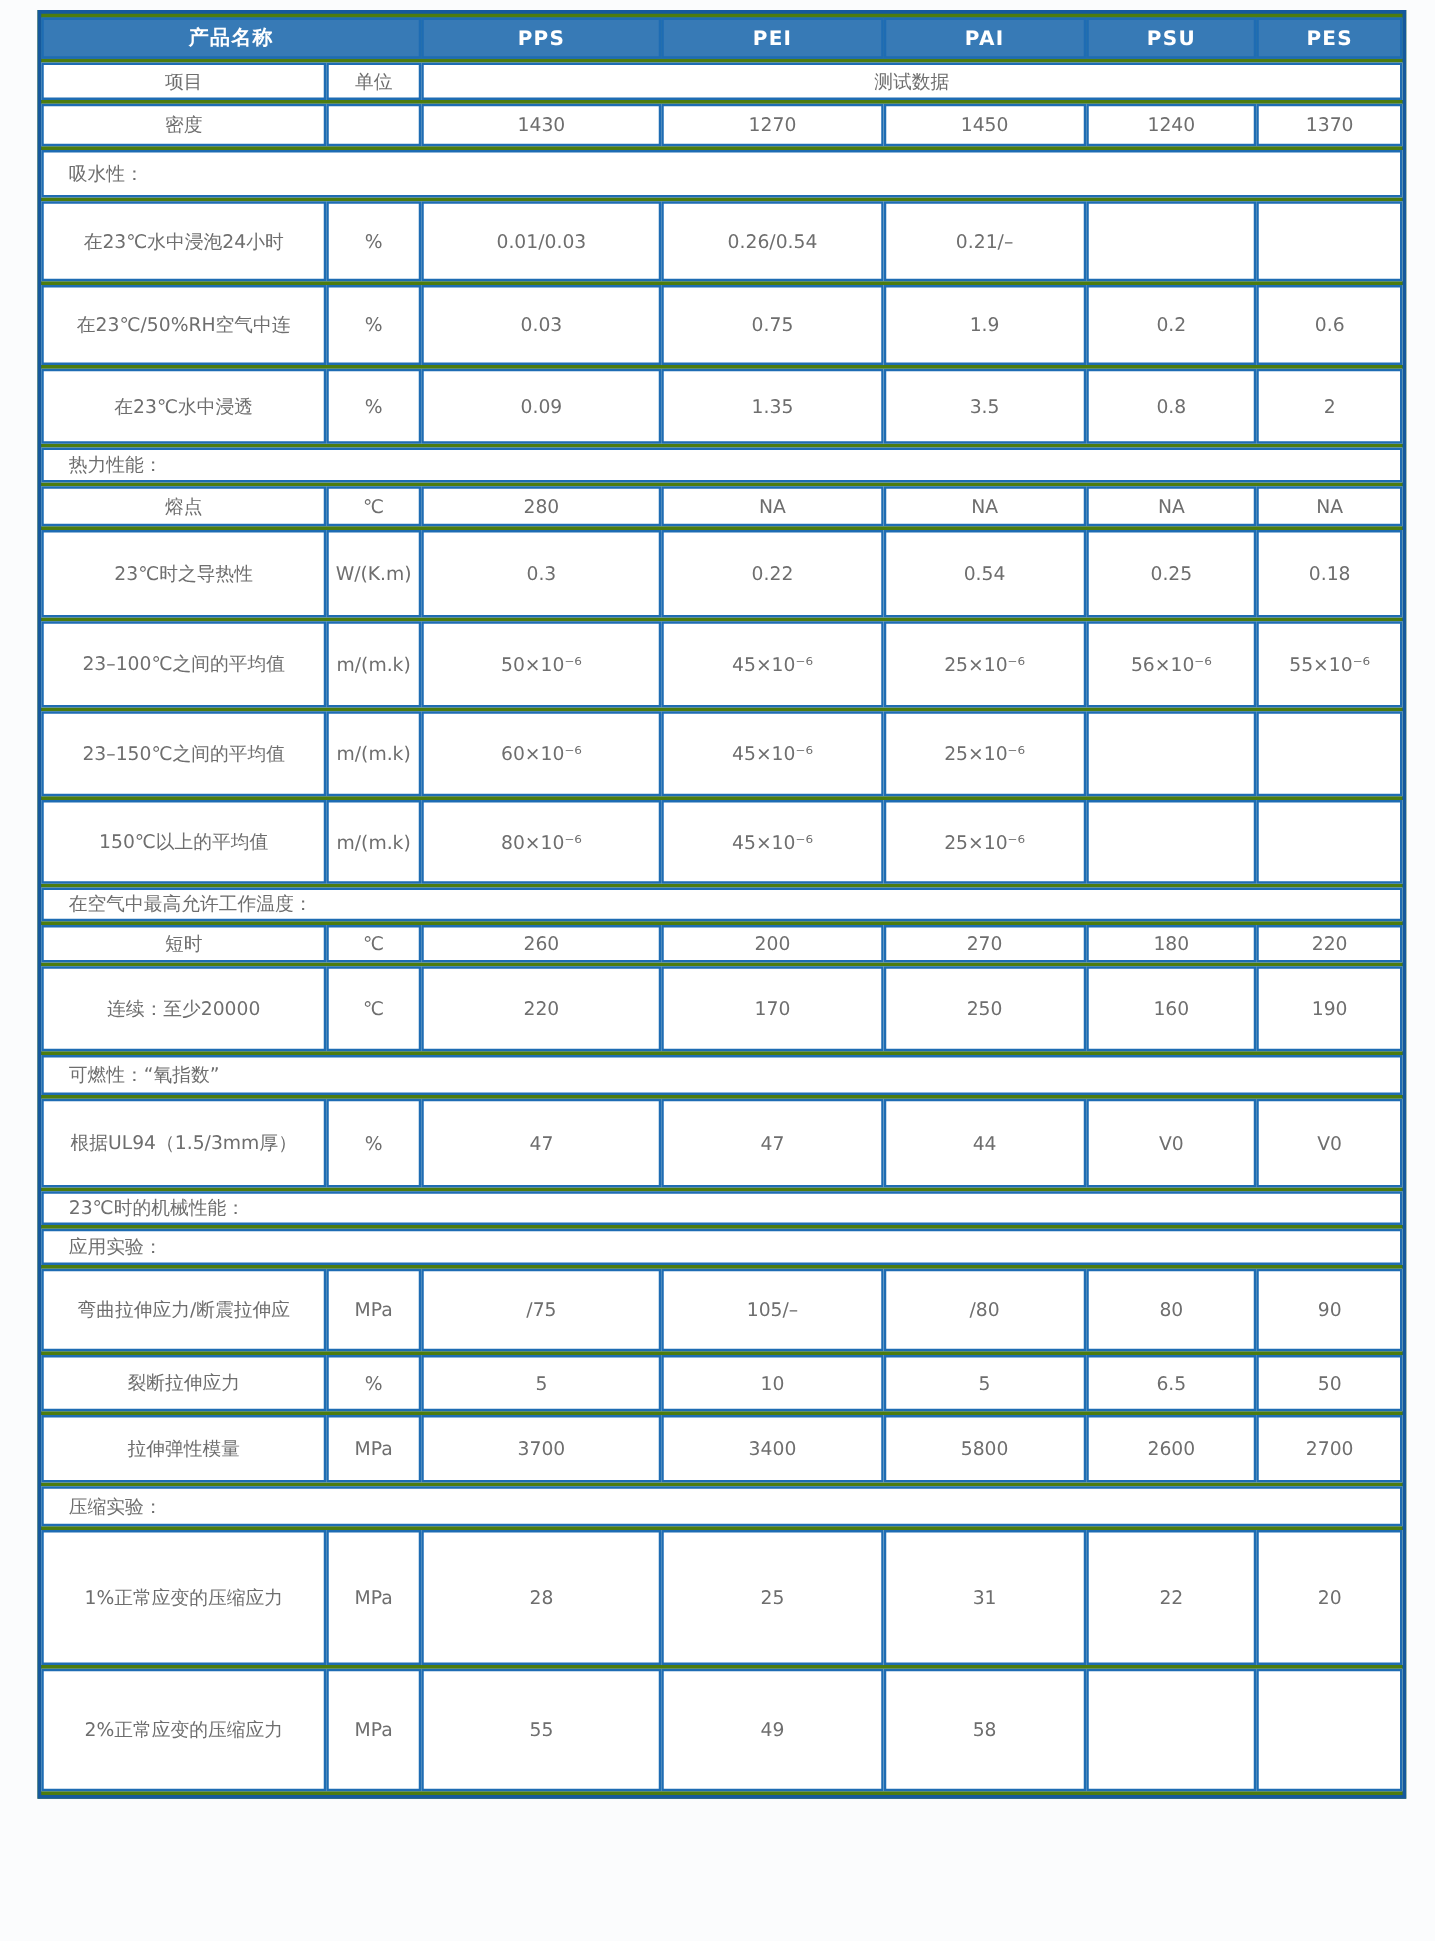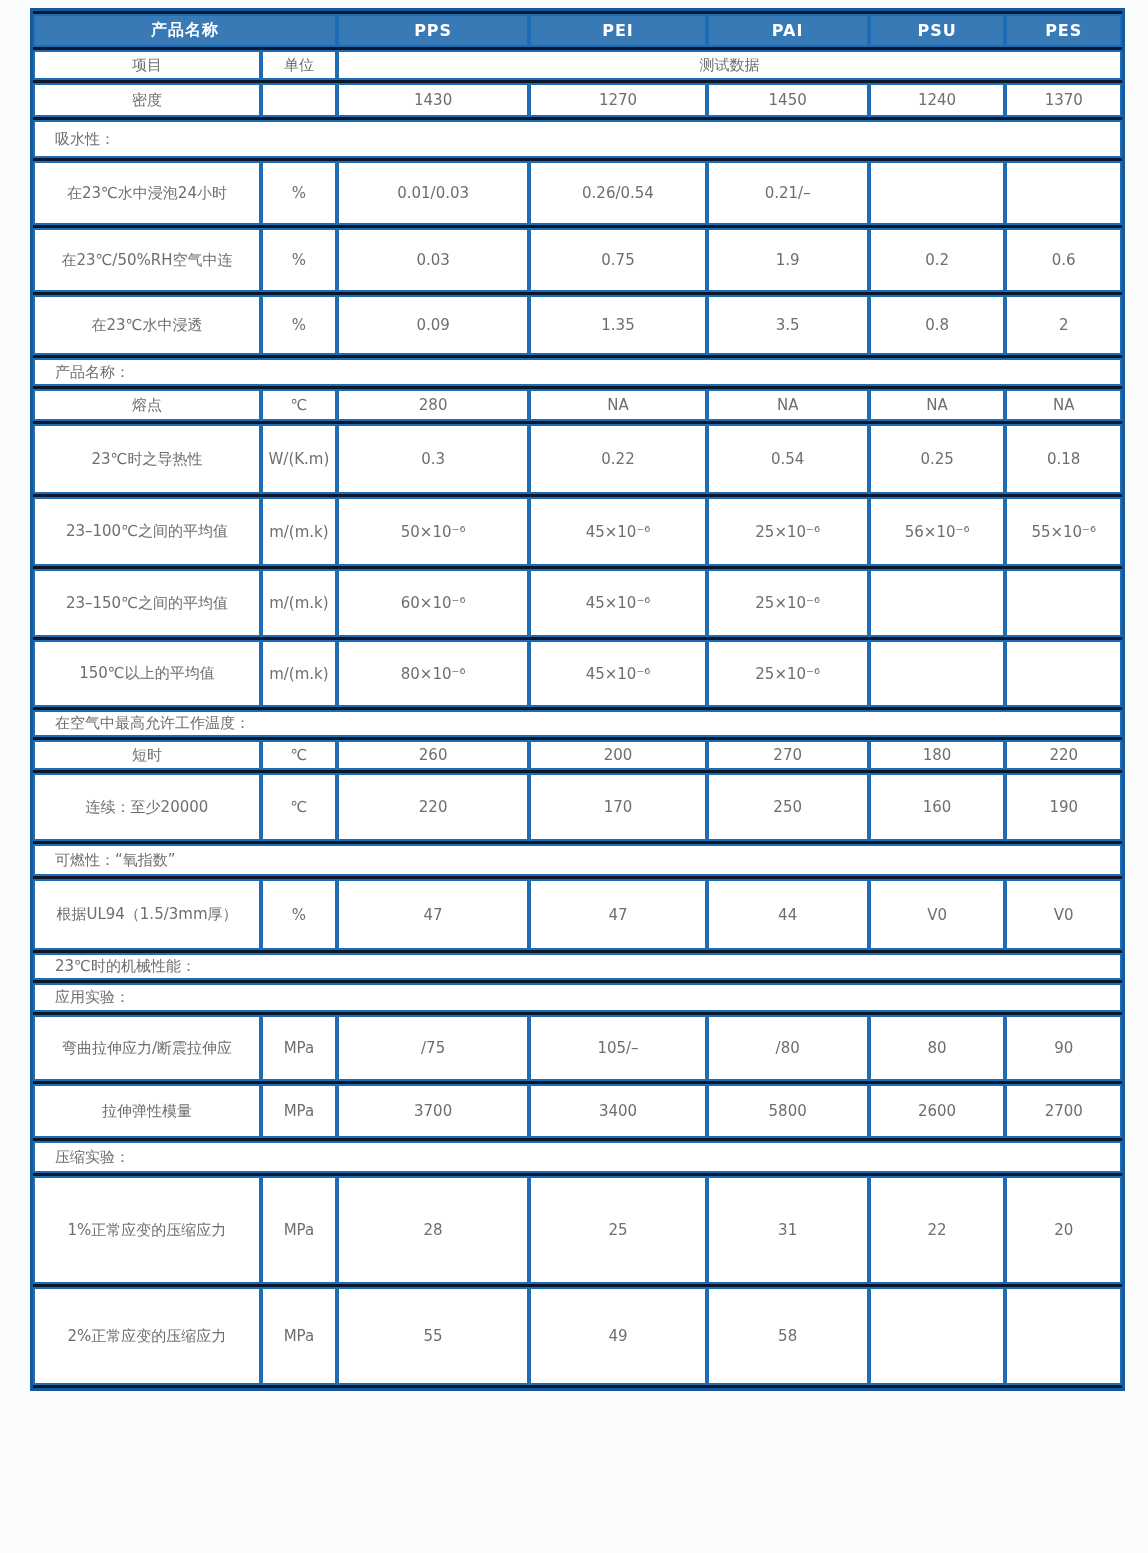--- a/index.html
+++ b/index.html
@@ -17,21 +17,21 @@
     background:var(--page-bg);
     font-family:"DejaVu Sans","Liberation Sans",sans-serif;
     color:var(--text);
   }
   .page{padding:8px 23px 8px 30px;}
   table.spec{
     width:1095px;
     table-layout:fixed;
     border-collapse:separate;
     border-spacing:0 3px;
-    background:#0f172a;
+    background:#4d7c0f;
     border:3px solid var(--outer);
   }
   th,td{
     border:2px solid var(--border);
     background:var(--cell-bg);
     text-align:center;
     vertical-align:middle;
     font-size:15px;
     color:var(--text);
     padding:2px 4px;
@@ -120,21 +120,21 @@
         <tr style="height: 60px;">
           <td class="label-cell">在23℃水中浸透</td>
           <td class="unit-cell">%</td>
           <td class="value-cell">0.09</td>
           <td class="value-cell">1.35</td>
           <td class="value-cell">3.5</td>
           <td class="value-cell">0.8</td>
           <td class="value-cell">2</td>
         </tr>
         <tr style="height: 28px;">
-          <td colspan="7" class="section">产品名称：</td>
+          <td colspan="7" class="section">热力性能：</td>
         </tr>
         <tr style="height: 32px;">
           <td class="label-cell">熔点</td>
           <td class="unit-cell">℃</td>
           <td class="value-cell">280</td>
           <td class="value-cell">NA</td>
           <td class="value-cell">NA</td>
           <td class="value-cell">NA</td>
           <td class="value-cell">NA</td>
         </tr>
@@ -215,20 +215,29 @@
         </tr>
         <tr style="height: 66px;">
           <td class="label-cell">弯曲拉伸应力/断震拉伸应</td>
           <td class="unit-cell">MPa</td>
           <td class="value-cell">/75</td>
           <td class="value-cell">105/–</td>
           <td class="value-cell">/80</td>
           <td class="value-cell">80</td>
           <td class="value-cell">90</td>
         </tr>
+        <tr style="height: 45px;">
+          <td class="label-cell">裂断拉伸应力</td>
+          <td class="unit-cell">%</td>
+          <td class="value-cell">5</td>
+          <td class="value-cell">10</td>
+          <td class="value-cell">5</td>
+          <td class="value-cell">6.5</td>
+          <td class="value-cell">50</td>
+        </tr>
         <tr style="height: 54px;">
           <td class="label-cell">拉伸弹性模量</td>
           <td class="unit-cell">MPa</td>
           <td class="value-cell">3700</td>
           <td class="value-cell">3400</td>
           <td class="value-cell">5800</td>
           <td class="value-cell">2600</td>
           <td class="value-cell">2700</td>
         </tr>
         <tr style="height: 32px; padding-left: 40px;">

